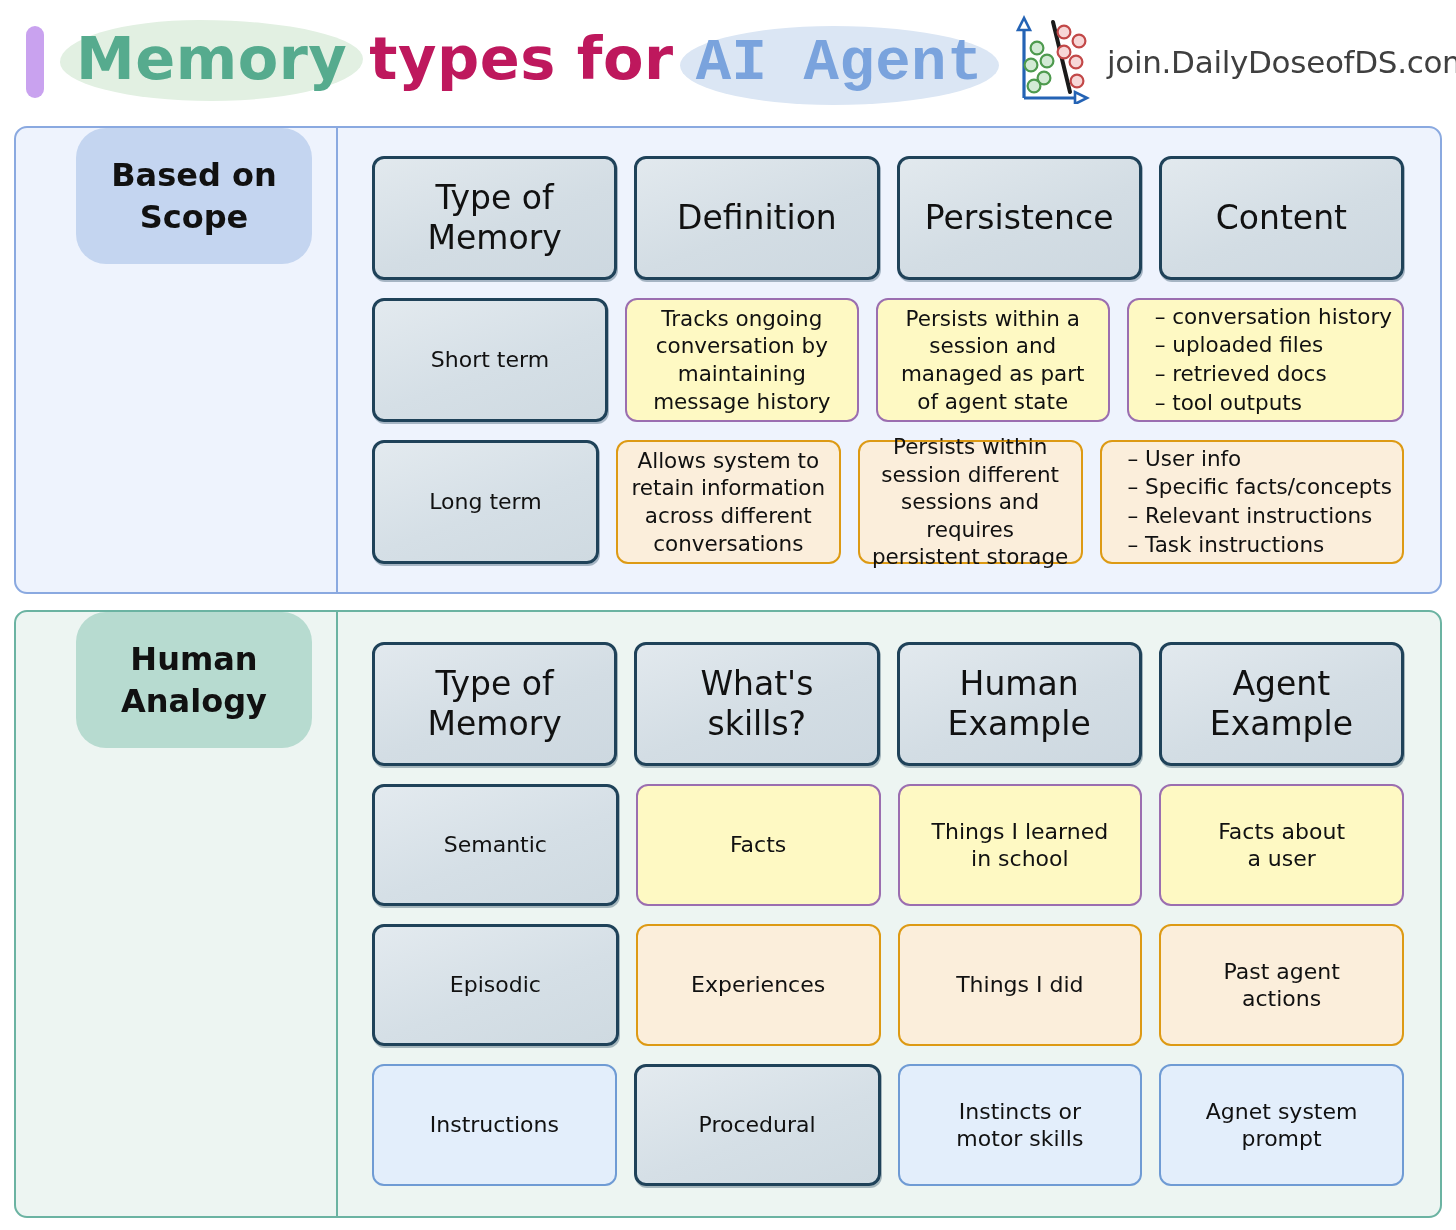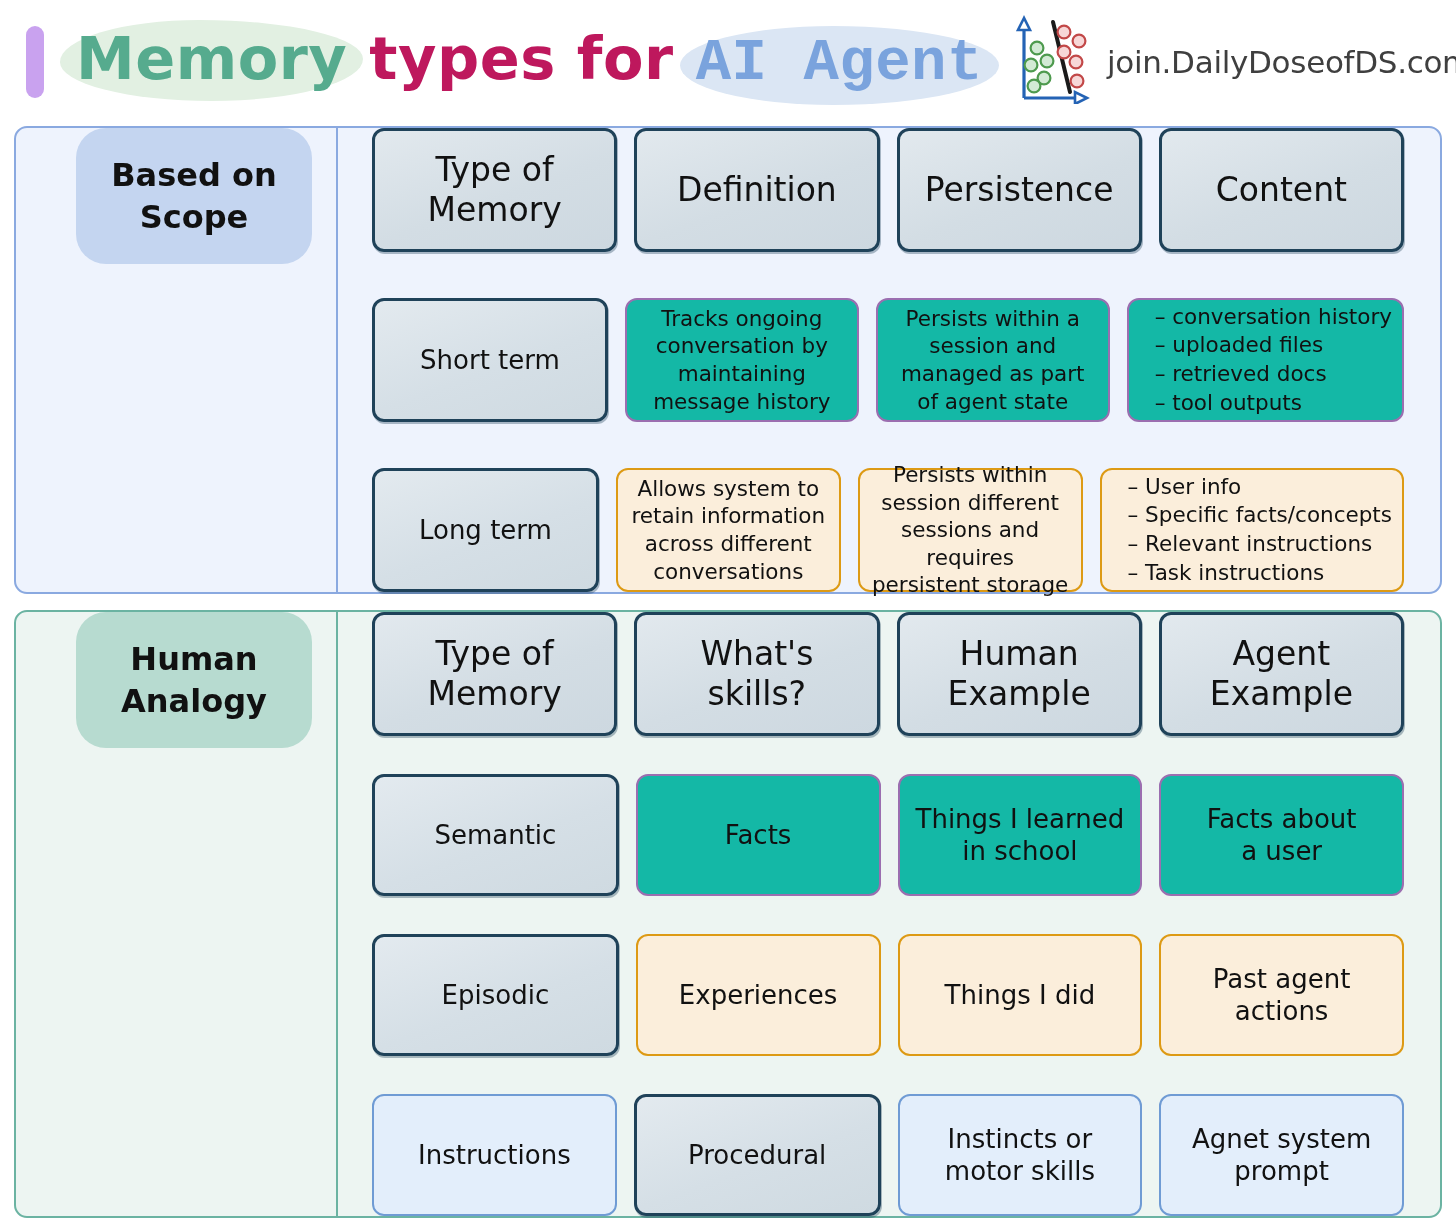--- a/index.html
+++ b/index.html
@@ -112,21 +112,21 @@
     line-height: 1.32;
     padding: 26px 10px;
   }
   .pill-blue { background: #c4d5f0; }
   .pill-green { background: #b7dbd0; }
 
   .grid-col {
     flex: 1;
     display: flex;
     flex-direction: column;
-    justify-content: space-between;
+    justify-content: center;
     padding: 0 36px 0 34px;
   }
   .grid-row {
     display: flex;
     gap: 17px;
   }
   .grid-row + .grid-row { margin-top: 18px; }
 
   .cell {
     flex: 1;
@@ -150,33 +150,33 @@
   }
   
   .cell-label {
     border: 3px solid #1f4259;
     background: linear-gradient(160deg, #e3eaef 0%, #d5dfe6 55%, #cfdae1 100%);
     font-size: 33px;
     box-shadow: 1px 2px 0 rgba(31,66,89,0.35);
   }
   .cell-purple {
     border: 2.5px solid #9b6eb0;
-    background: #14b8a6;
+    background: #fef9c3;
   }
   .cell-orange {
     border: 2.5px solid #dd9a14;
     background: #fbeedb;
   }
   .cell-blue {
     border: 2.5px solid #6f9bd4;
     background: #e3eefb;
   }
 
   .txt-small { font-size: 21.5px; line-height: 1.28; }
-  .txt-big   { font-size: 26px;   line-height: 1.24; }
+  .txt-big   { font-size: 22px;   line-height: 1.24; }
 
   .bullets {
     text-align: left;
     width: 100%;
     padding-left: 16px;
     font-size: 21.5px;
     line-height: 1.335;
   }
   .bullets div { white-space: nowrap; }
 

